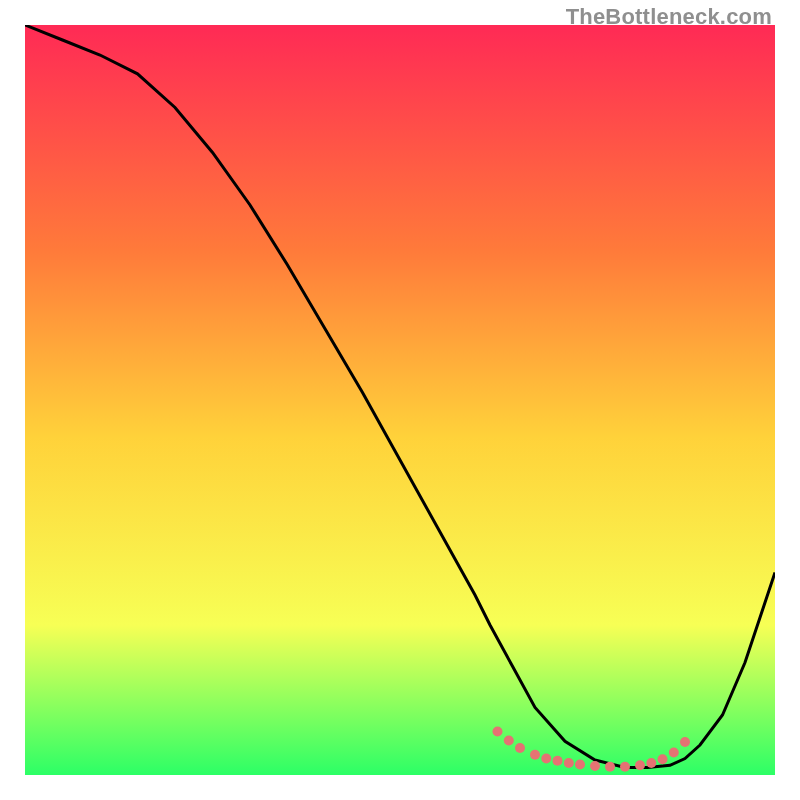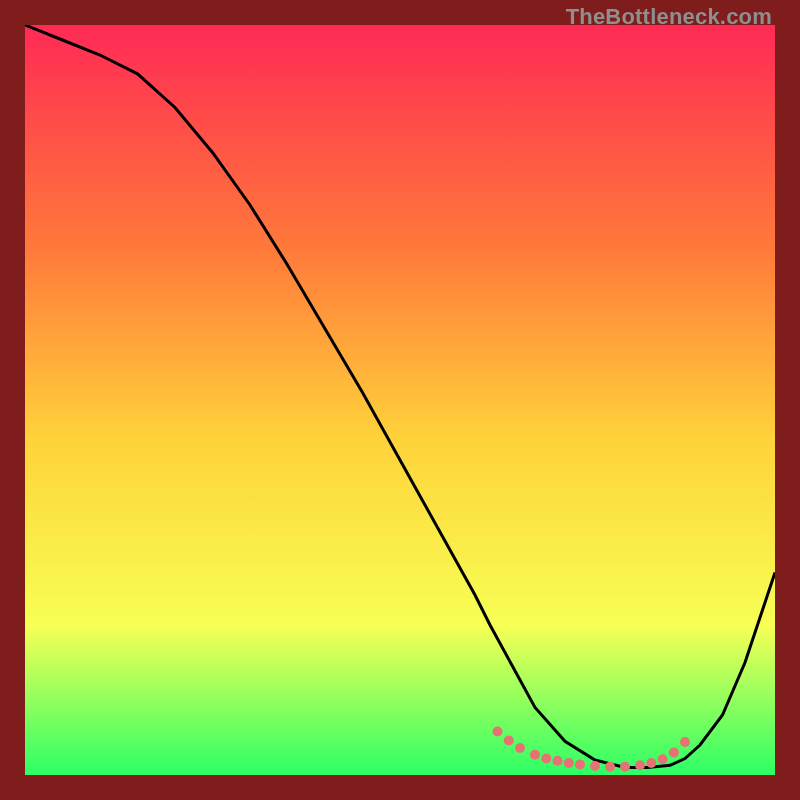--- a/index.html
+++ b/index.html
@@ -9,21 +9,21 @@
     height: 800px;
     background: #000;
     overflow: hidden;
   }
   .frame {
     position: absolute;
     left: 0;
     top: 0;
     width: 800px;
     height: 800px;
-    background: #7f1d1d;
+    background: #ffffff;
   }
   .plot {
     position: absolute;
     left: 25px;
     top: 25px;
     width: 750px;
     height: 750px;
   }
   .watermark {
     position: absolute;

